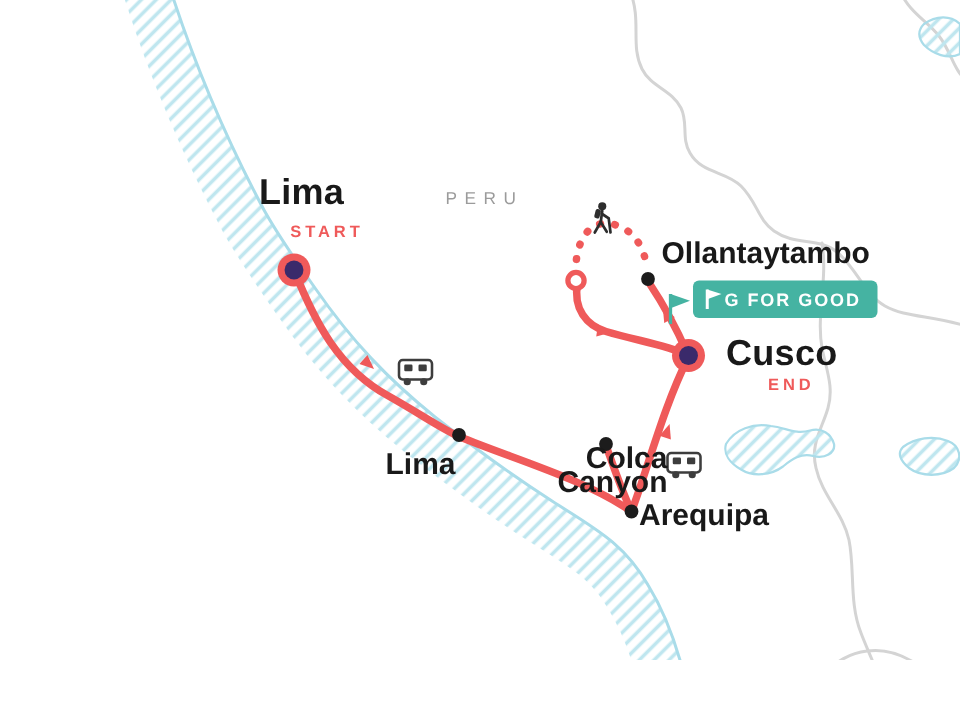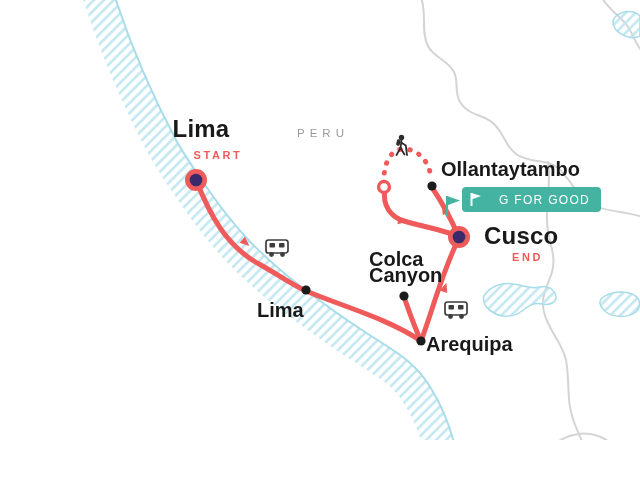--- a/index.html
+++ b/index.html
@@ -26,30 +26,30 @@
   .icon-stroke{stroke:#2d2d2d;stroke-width:1.8;stroke-linecap:round;fill:none;}
   .icon-fill{fill:#2d2d2d;}
   .bus-body{fill:#ffffff;stroke:#3d3d3d;stroke-width:1.7;}
   .bus-detail{fill:#3d3d3d;}
 
   
   .label{position:absolute;color:var(--label,#191919);font-weight:700;white-space:nowrap;}
   .big{font-size:24px;letter-spacing:.2px;}
   .med{font-size:20px;}
   .center{transform:translateX(-50%);}
-  .wrap{white-space:normal;text-align:left;width:76px;line-height:16px;}
+  .wrap{white-space:normal;text-align:right;width:76px;line-height:16px;margin-top:47px;}
   .tag{position:absolute;color:var(--route,#ef5a5a);font-size:11px;font-weight:700;letter-spacing:2.6px;white-space:nowrap;}
   .region{position:absolute;color:var(--region,#9b9b9b);font-size:11.5px;font-weight:400;letter-spacing:5px;white-space:nowrap;}
 
   
   .gfg{
     position:absolute;left:462px;top:187px;height:25px;
-    display:flex;align-items:center;gap:16px;padding:0 11px 0 8px;
+    display:flex;align-items:center;gap:0;padding:0 11px 0 8px;
     background:var(--teal,#45b3a2);border-radius:4px;
-    color:#fff;font-size:12px;font-weight:400;letter-spacing:1.3px;white-space:nowrap;
+    color:#fff;font-size:12px;font-weight:700;letter-spacing:1.3px;white-space:nowrap;
   }
 </style>
 </head>
 <body>
 
 <div class="stage">
 
   <svg class="map" width="640" height="480" viewBox="0 0 640 480">
     <defs>
       <pattern id="hatch" width="7" height="7" patternUnits="userSpaceOnUse" patternTransform="rotate(45)">

